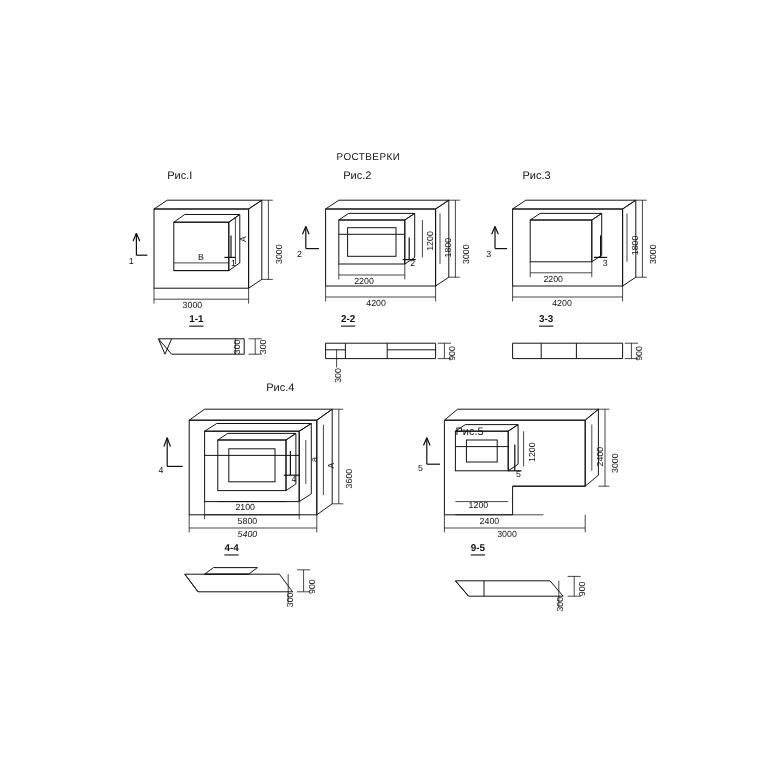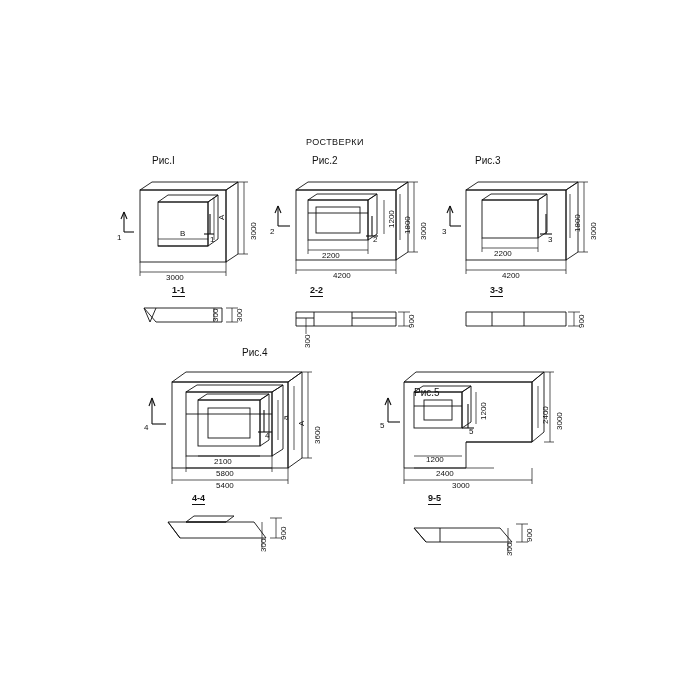--- a/index.html
+++ b/index.html
@@ -313,29 +313,29 @@
   <div class="lbl" style="left:502px; top:272px;">4200</div>
   <div class="lbl" style="left:494px; top:250px;">2200</div>
   <div class="lbl rot90" style="left:590px; top:240px;">3000</div>
   <div class="lbl rot90" style="left:574px; top:232px;">1800</div>
   <div class="lbl" style="left:442px; top:228px;">3</div>
   <div class="lbl" style="left:548px; top:236px;">3</div>
   <div class="lbl sec und" style="left:490px; top:286px;">3-3</div>
   <div class="lbl rot90" style="left:578px; top:328px;">900</div>
 
   <div class="lbl fig" style="left:214px; top:348px;margin-left:28px;">Рис.4</div>
-  <div class="lbl" style="left:216px; top:482px;">5400</div>
+  <div class="lbl" style="left:216px; top:482px;font-style:italic;">5400</div>
   <div class="lbl" style="left:216px; top:470px;">5800</div>
   <div class="lbl" style="left:214px; top:458px;">2100</div>
   <div class="lbl rot90" style="left:314px; top:444px;">3600</div>
   <div class="lbl rot90" style="left:298px; top:426px;">A</div>
   <div class="lbl rot90" style="left:282px; top:420px;">a</div>
   <div class="lbl" style="left:144px; top:424px;">4</div>
   <div class="lbl" style="left:265px; top:432px;">4</div>
-  <div class="lbl sec und" style="left:192px; top:494px;">4-4</div>
+  <div class="lbl sec und" style="left:204px; top:494px;">4-4</div>
   <div class="lbl rot90" style="left:260px; top:552px;">300</div>
   <div class="lbl rot90" style="left:280px; top:540px;">900</div>
 
   <div class="lbl fig" style="left:414px; top:348px;margin-top:40px;">Рис.5</div>
   <div class="lbl" style="left:452px; top:482px;">3000</div>
   <div class="lbl" style="left:436px; top:470px;">2400</div>
   <div class="lbl" style="left:426px; top:456px;">1200</div>
   <div class="lbl rot90" style="left:556px; top:430px;">3000</div>
   <div class="lbl rot90" style="left:542px; top:424px;">2400</div>
   <div class="lbl rot90" style="left:480px; top:420px;">1200</div>

